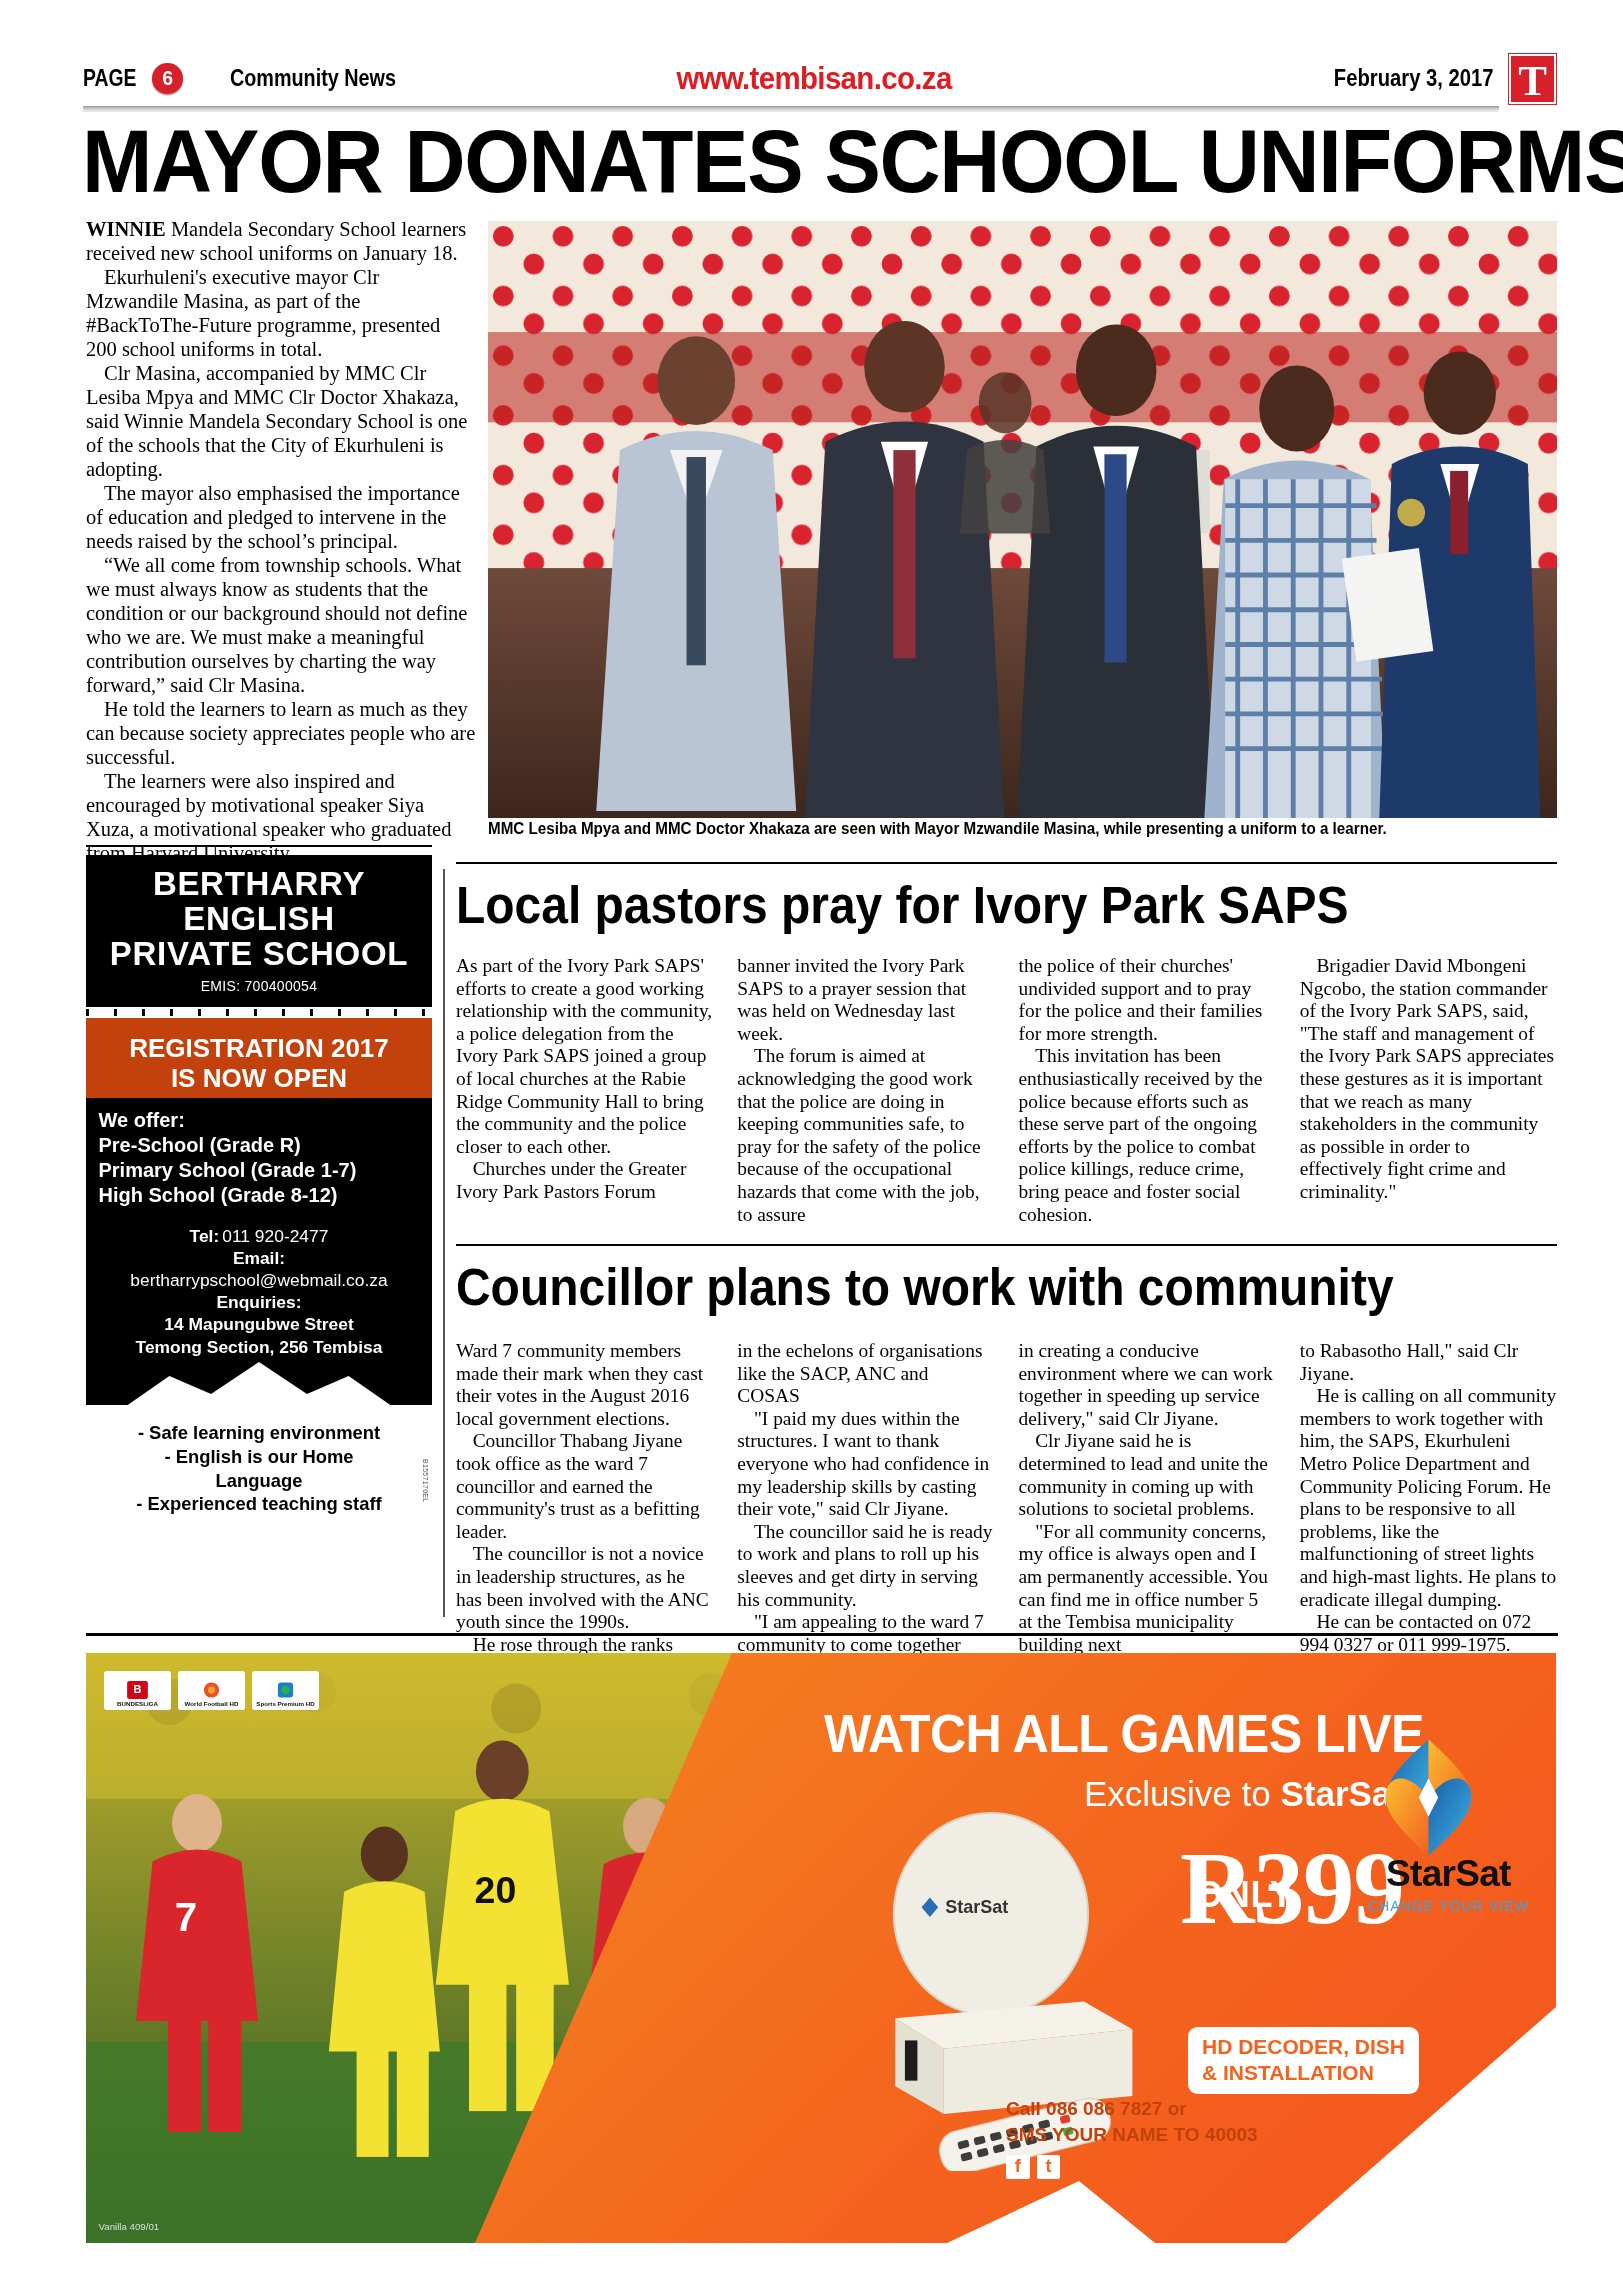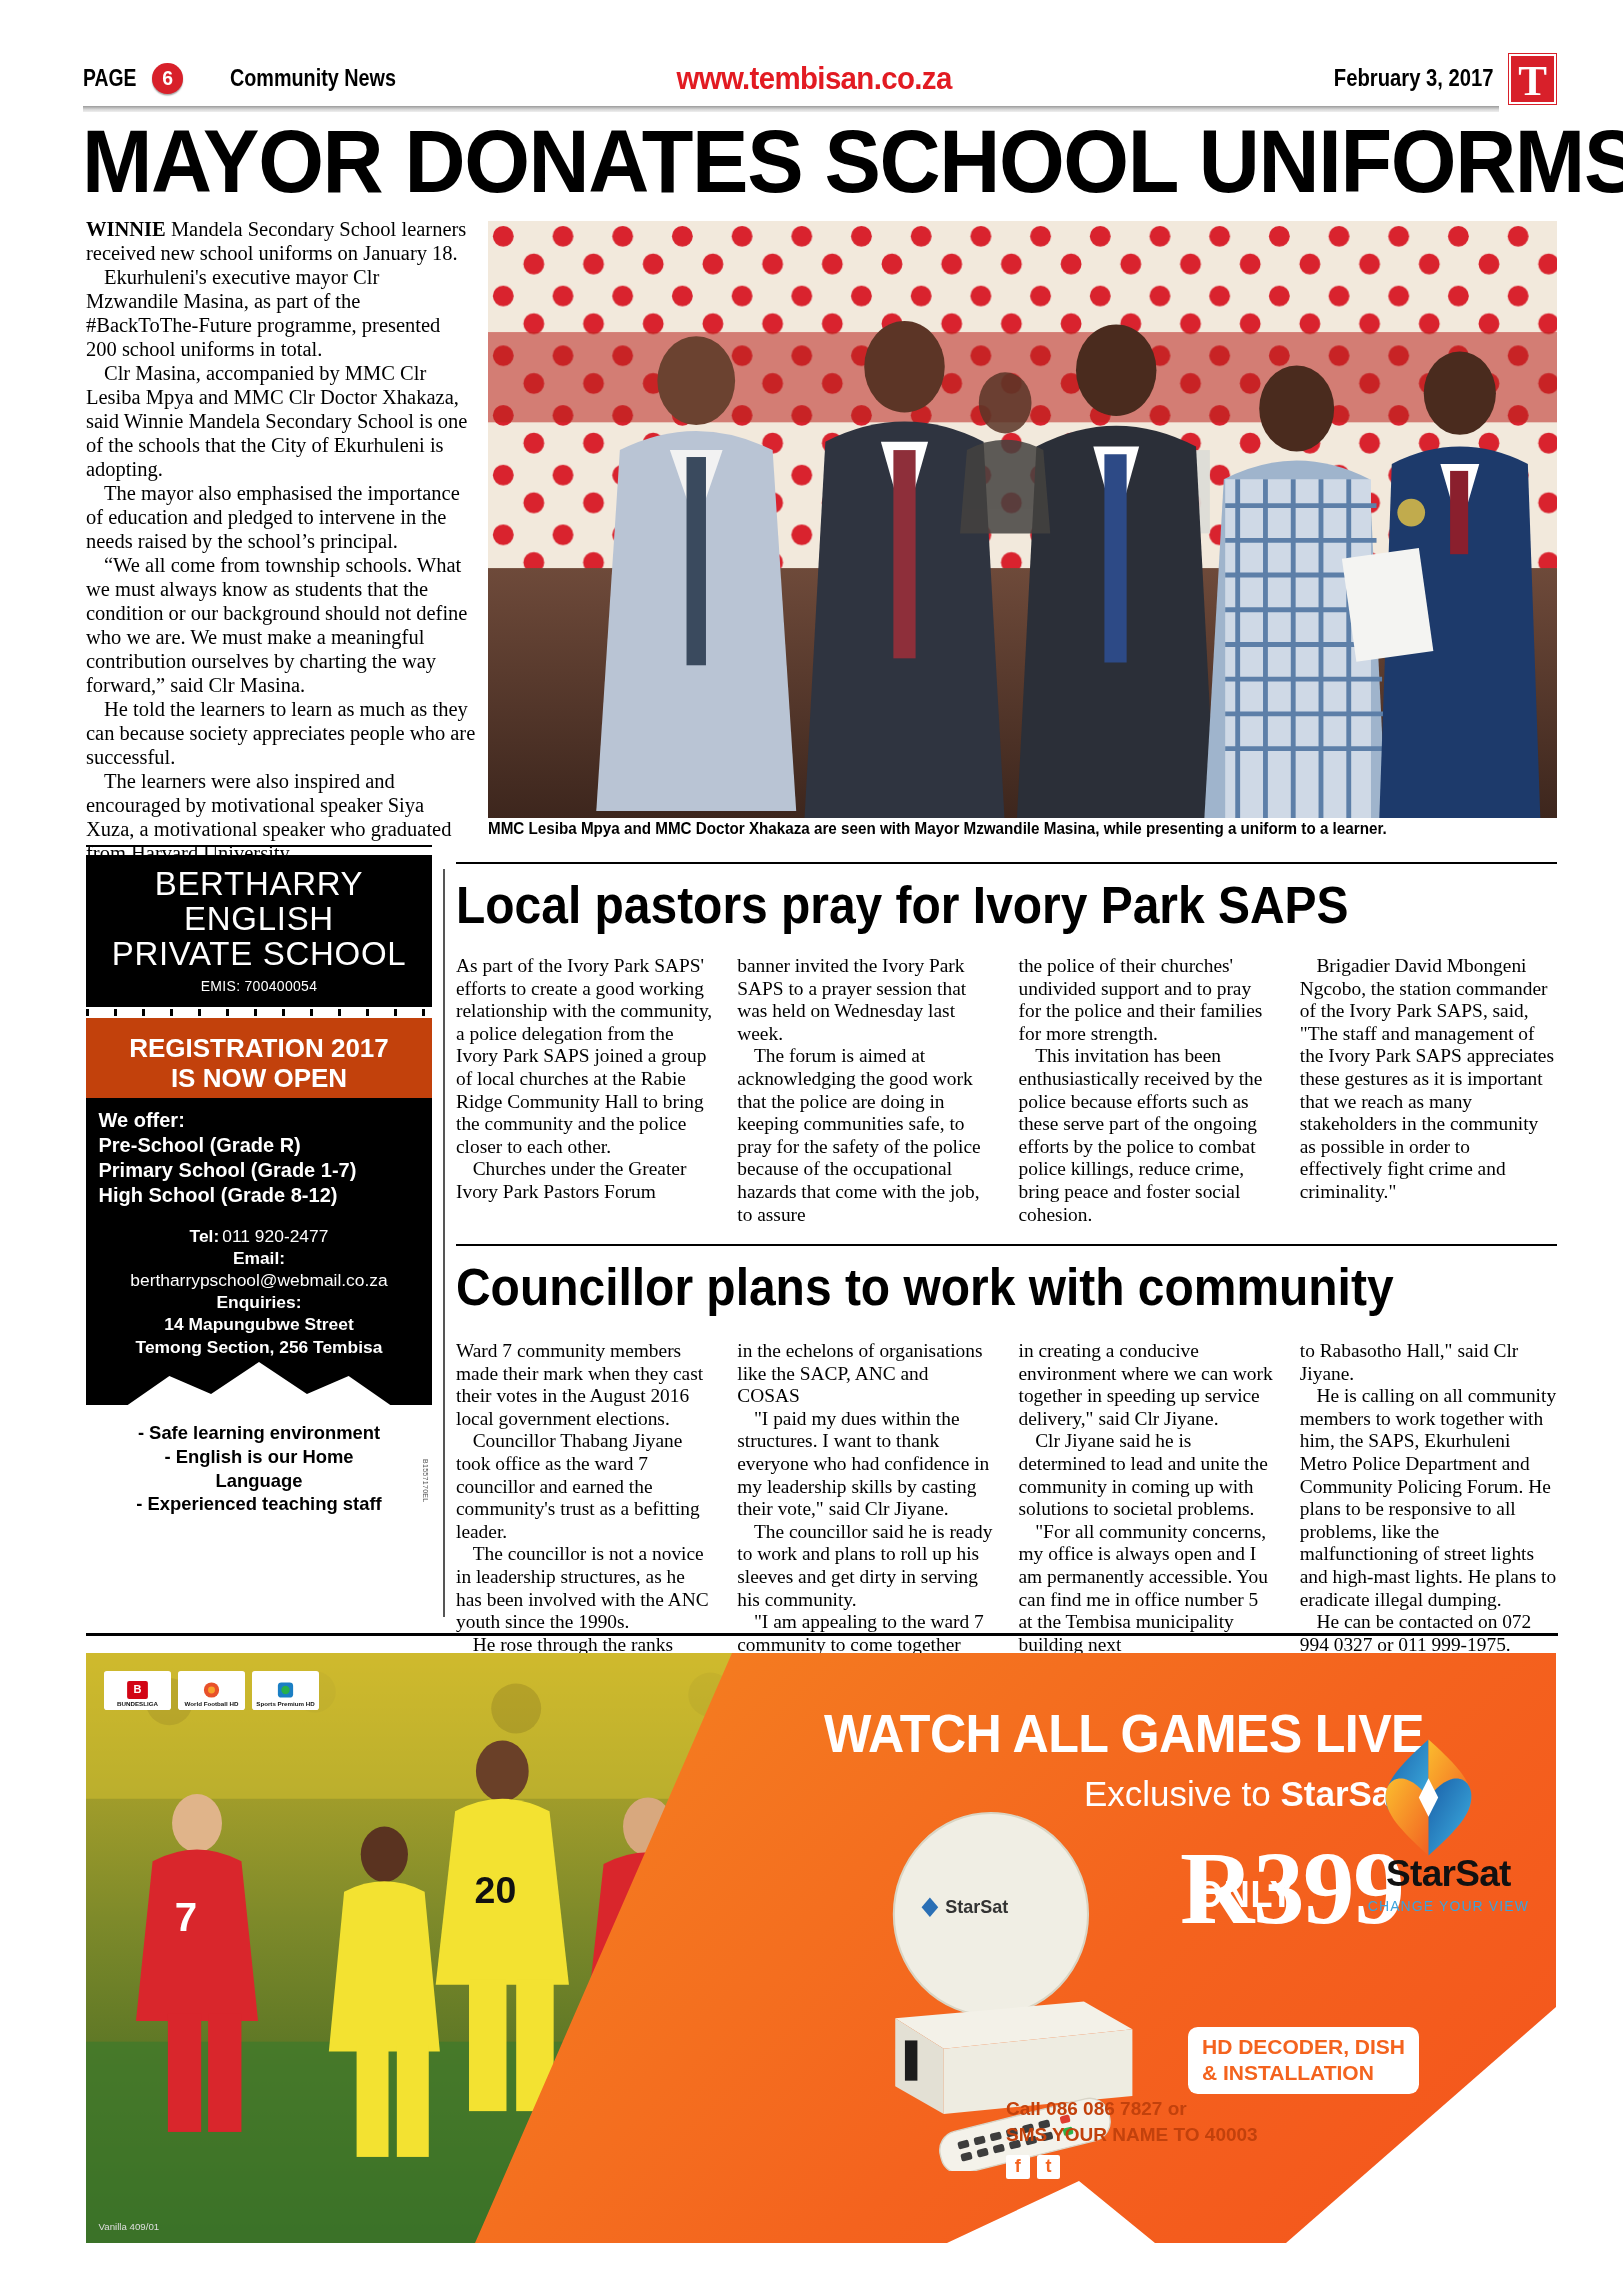--- a/index.html
+++ b/index.html
@@ -92,21 +92,21 @@
   
   .school-ad {
     position: absolute; left: 78px; top: 855px; width: 346px; height: 762px;
     background: #ffffff; overflow: hidden;
   }
   .sa-top {
     position: relative; background: #000; color: #fff;
     padding: 11px 5.6px 12.5px; text-align: center;
     font-family: "Liberation Sans", sans-serif;
   }
-  .sa-name { font-weight: normal; font-size: 33px; line-height: 35px; letter-spacing: 0.7px; text-align: center; }
+  .sa-name { font-weight: bold; font-size: 33px; line-height: 35px; letter-spacing: 0.7px; text-align: center; }
   .sa-name.wide { font-size: 33px; }
   .sa-emis { font-size: 14px; margin-top: 7px; font-weight: normal; letter-spacing: 0.3px; }
   .sa-dashes {
     height: 11px; background: #fff; position: relative;
   }
   .sa-dashes::before {
     content: ""; position: absolute; left: 0; right: 0; top: 2.1px; height: 7px;
     background: repeating-linear-gradient(to right, #000 0 2.8px, #fff 2.8px 28px);
   }
   .sa-mid {

